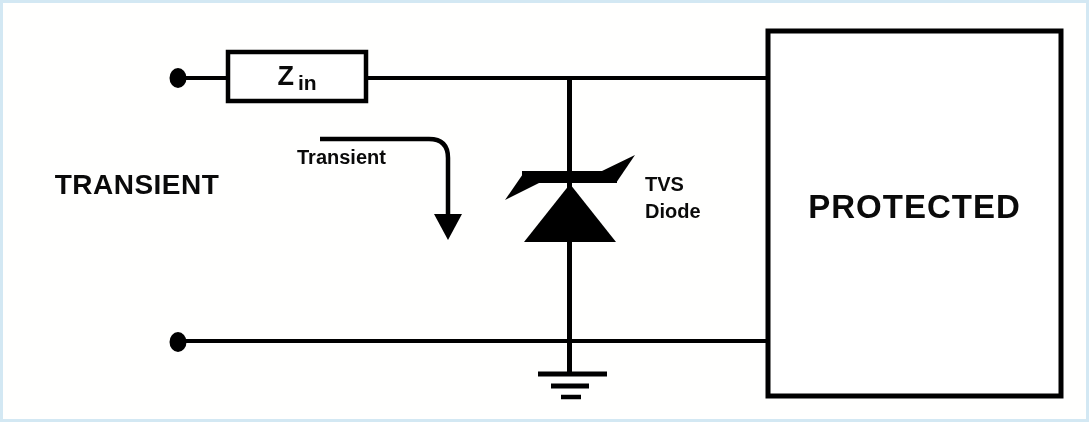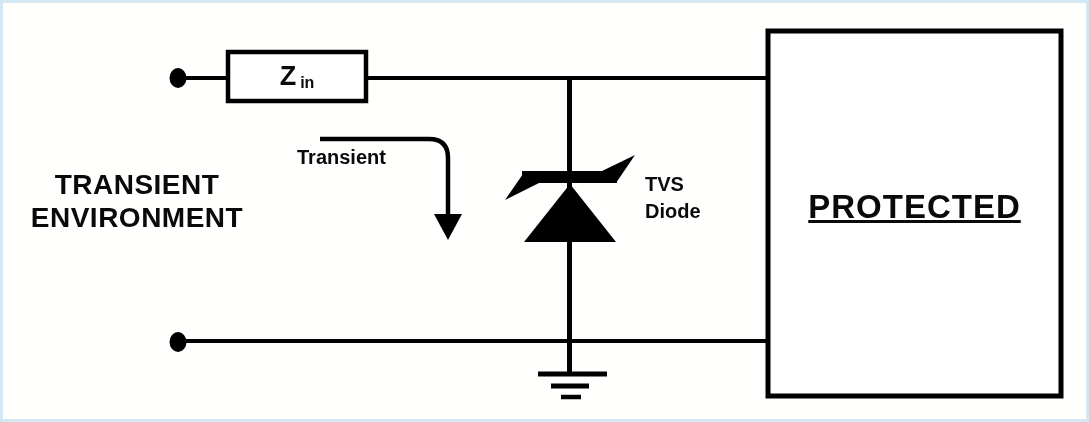--- a/index.html
+++ b/index.html
@@ -26,35 +26,35 @@
   .env-label {
     left: 8px; top: 165px; width: 252px;
     text-align: center;
     font-size: 28px; line-height: 33px; letter-spacing: 0.5px;
   }
   .zin-label {
     left: 225px; top: 49px; width: 138px; height: 49px;
     display: flex; align-items: center; justify-content: center;
   }
   .zin-symbol { font-size: 27px; font-weight: bold; }
-  .zin-sub { font-size: 16px; font-weight: bold; margin-left: 4px; margin-top: 12px; }
+  .zin-sub { font-size: 21px; font-weight: bold; margin-left: 4px; margin-top: 12px; }
   .current-label {
     left: 294px; top: 141px;
     font-size: 20px; line-height: 27px;
   }
   .tvs-label {
     left: 642px; top: 168px;
     font-size: 20px; line-height: 27px;
   }
   .protected-label {
     left: 765px; top: 28px; width: 293px; height: 365px;
     display: flex; flex-direction: column; align-items: center; justify-content: center;
     font-size: 33px; line-height: 49px; letter-spacing: 1px;
     text-align: center;
-    padding-bottom: 14px; box-sizing: border-box; text-decoration: underline;
+    padding-bottom: 14px; box-sizing: border-box;
   }
 </style>
 </head>
 <body>
 
 <div class="canvas">
 
   <svg class="schematic-svg" viewBox="0 0 1089 422">
 
     <line x1="178" y1="78" x2="768" y2="78" stroke="#000" stroke-width="4"></line>
@@ -84,21 +84,20 @@
     <g>
       <path d="M320 139 H429 Q448 139 448 158 V215" fill="none" stroke="#000" stroke-width="4.5"></path>
       <polygon points="434,214 462,214 448,240" fill="#000"></polygon>
     </g>
 
     <rect x="768" y="31" width="293" height="365" fill="#ffffff" stroke="#000" stroke-width="5"></rect>
   </svg>
 
   <div class="label env-label">
     <div>TRANSIENT</div>
-    <div>ENVIRONMENT</div>
   </div>
 
   <div class="label zin-label">
     <span class="zin-symbol">Z</span>
     <span class="zin-sub">in</span>
   </div>
 
   <div class="label current-label">
     <div>Transient</div>
   </div>

